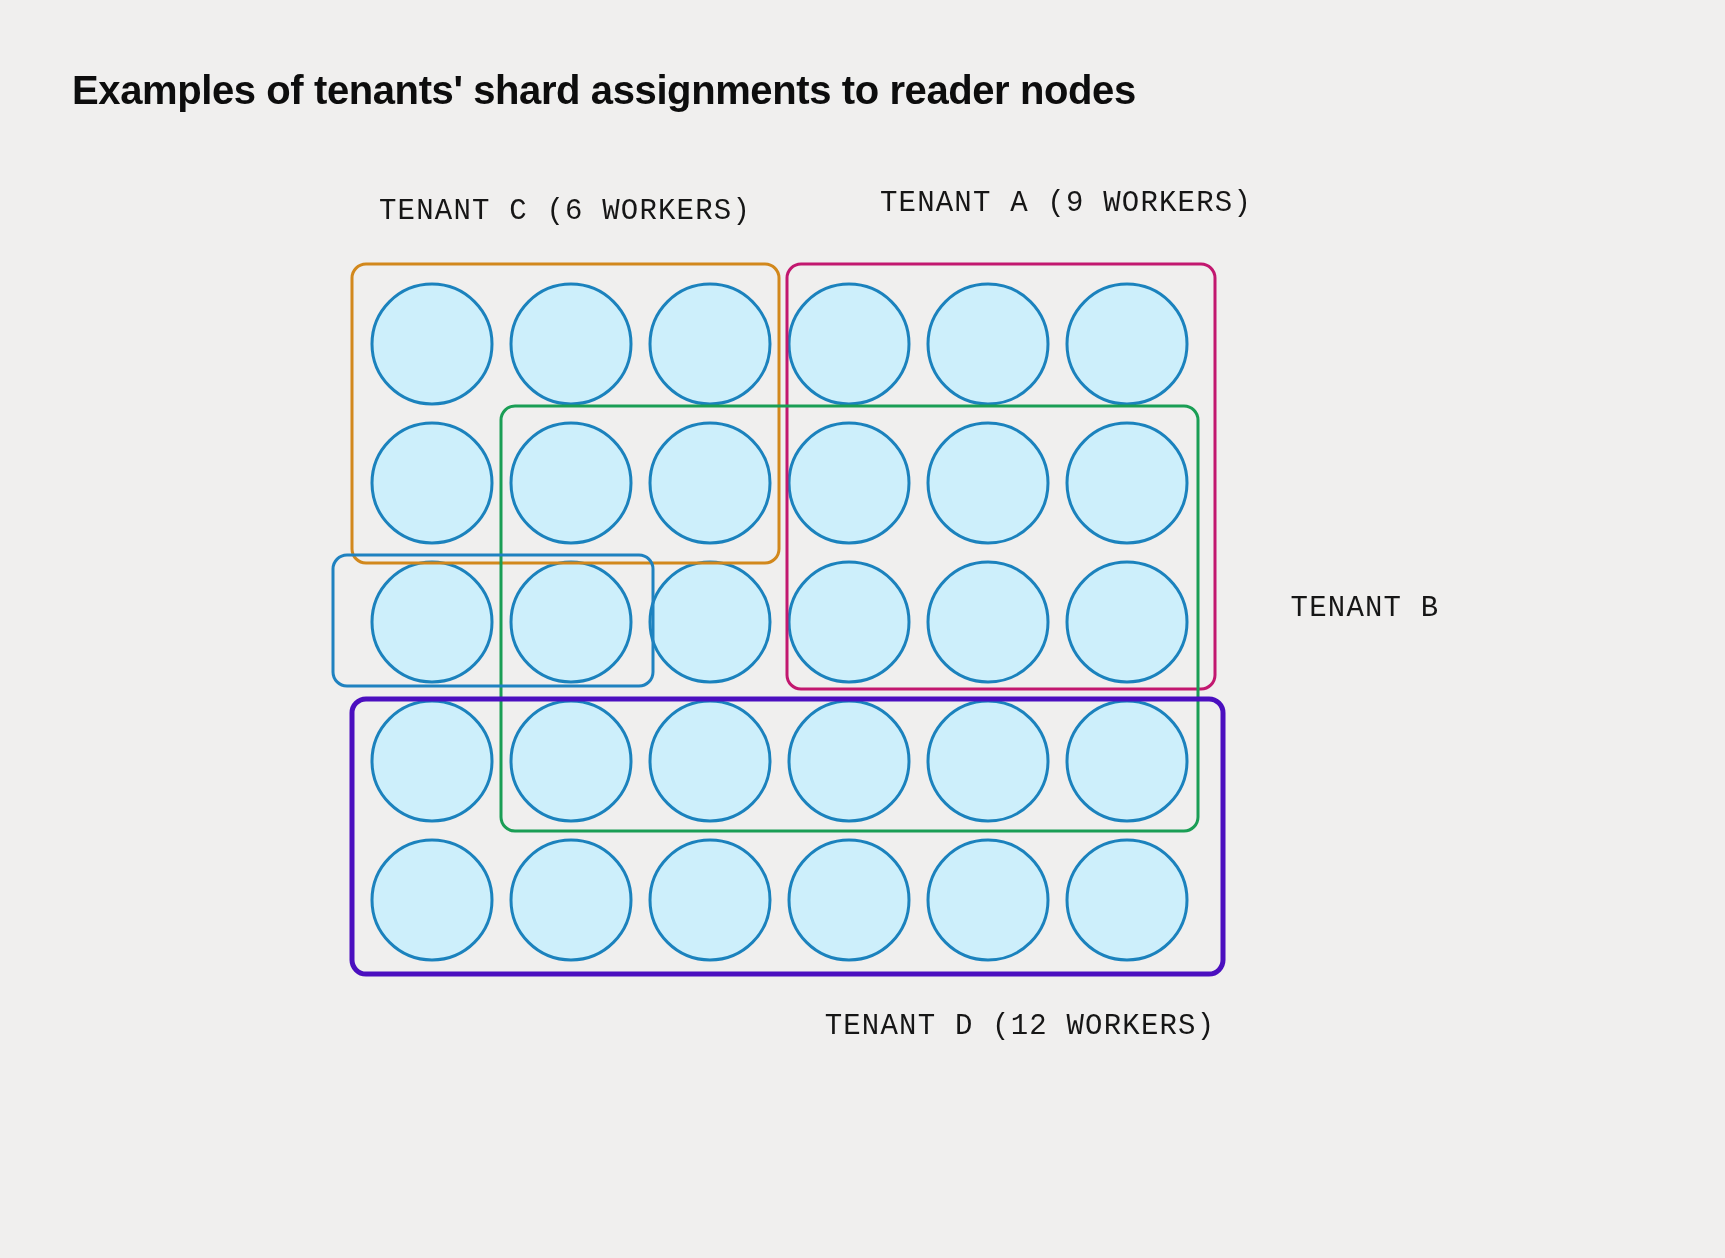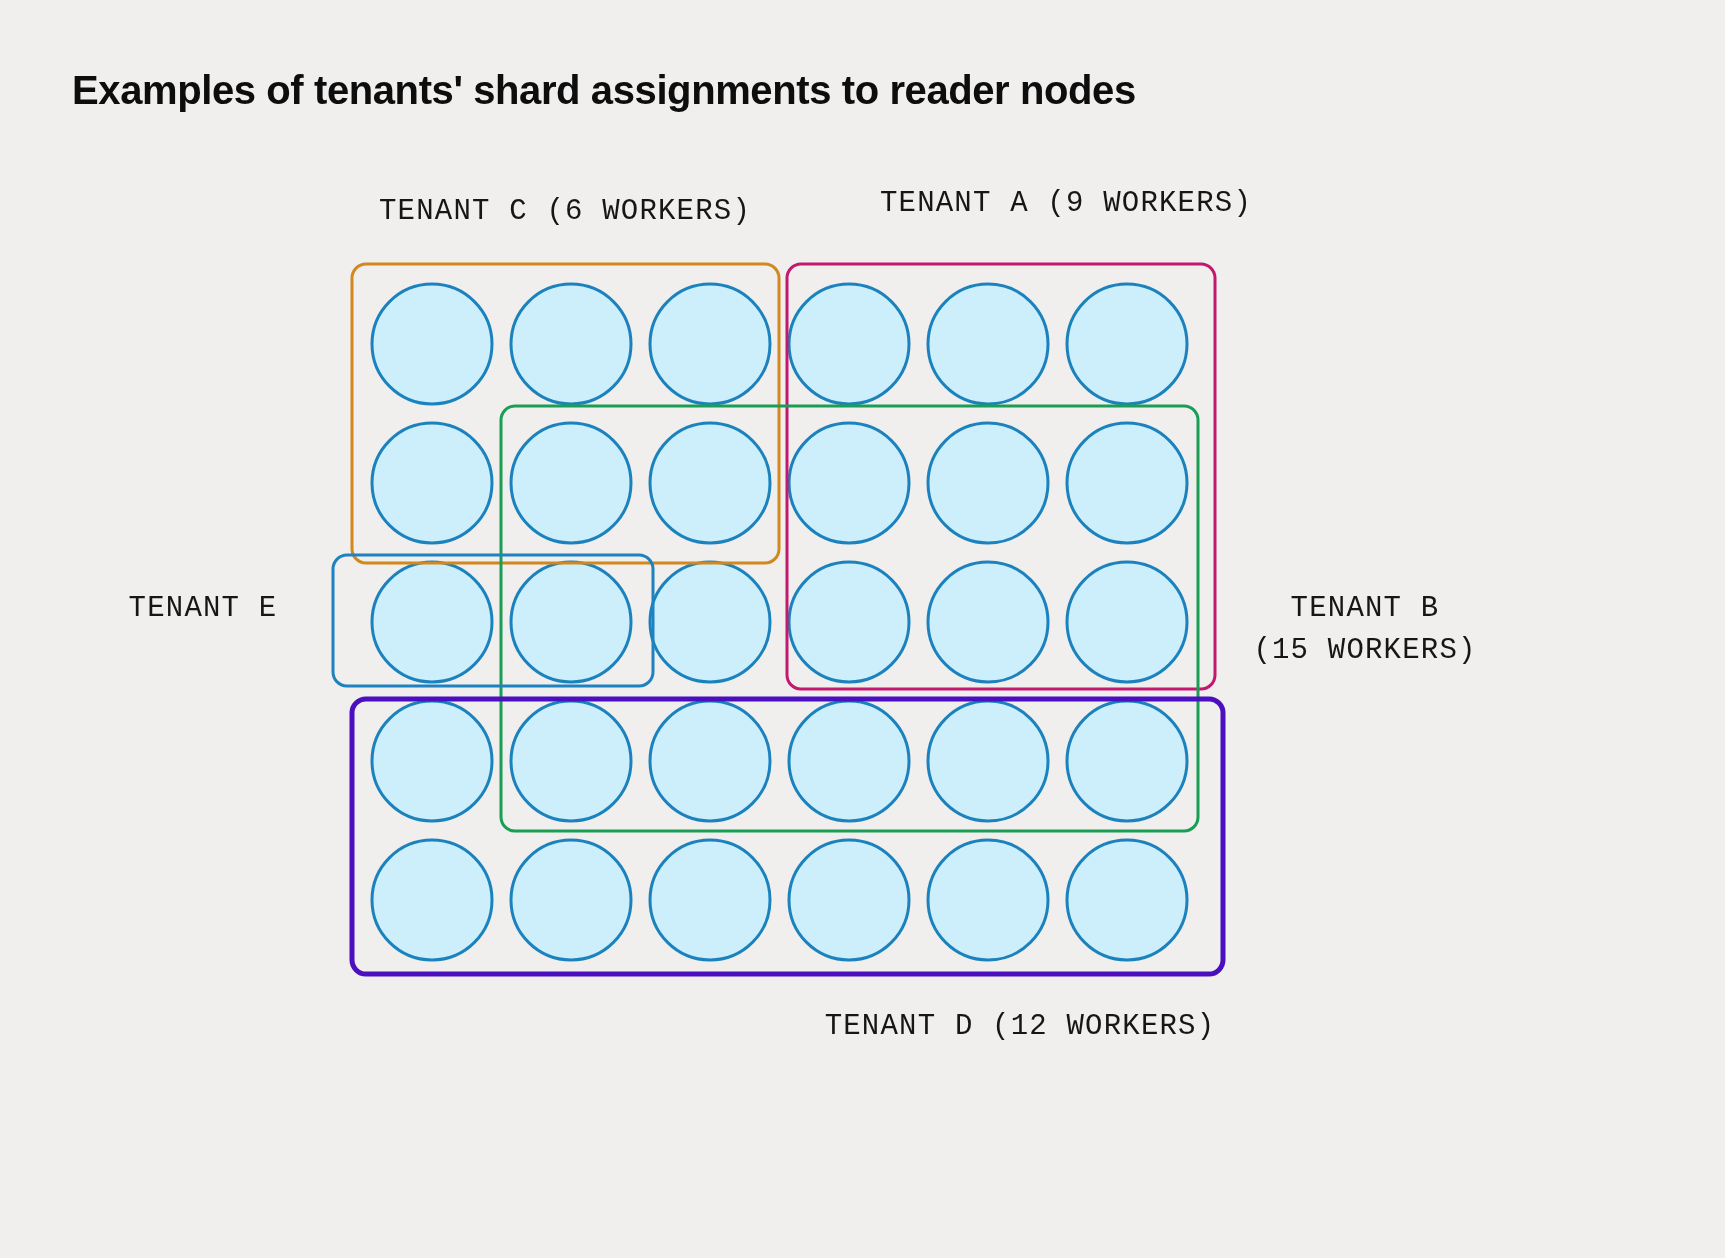--- a/index.html
+++ b/index.html
@@ -94,18 +94,18 @@
         <rect x="787" y="264" width="428" height="425" rx="14" ry="14" fill="none" stroke="#c2186f" stroke-width="3"></rect>
         <rect x="501" y="406" width="697" height="425" rx="14" ry="14" fill="none" stroke="#1a9e55" stroke-width="3"></rect>
         <rect x="333" y="555" width="320" height="131" rx="14" ry="14" fill="none" stroke="#1f82c0" stroke-width="3"></rect>
         <rect x="352" y="699" width="871" height="275" rx="14" ry="14" fill="none" stroke="#4b0fbf" stroke-width="5"></rect>
       </g>
   </svg>
 
   <div id="labels-layer">
       <div class="tenant-label" style="left: 355px; top: 183px; width: 420px; text-align: center; margin-top: 8px;"><div>TENANT C (6 WORKERS)</div></div>
       <div class="tenant-label" style="left: 832px; top: 183px; width: 420px; text-align: right;"><div>TENANT A (9 WORKERS)</div></div>
-      <div class="tenant-label center" style="left: 1240px; top: 588px; width: 250px; text-align: center;"><div>TENANT B</div><div>(15 WORKERS)</div></div>
-      <div class="tenant-label center" style="left: 88px; top: 588px; width: 230px; text-align: center;"><div>TENANT E</div></div>
+      <div class="tenant-label center" style="left: 1240px; top: 588px; width: 250px; text-align: center;"><div>TENANT B</div></div>
+      <div class="tenant-label center" style="left: 88px; top: 588px; width: 230px; text-align: center;"></div>
       <div class="tenant-label" style="left: 800px; top: 1006px; width: 440px; text-align: center;"><div>TENANT D (12 WORKERS)</div></div>
     </div>
 
 </div>
 
 </body></html>

